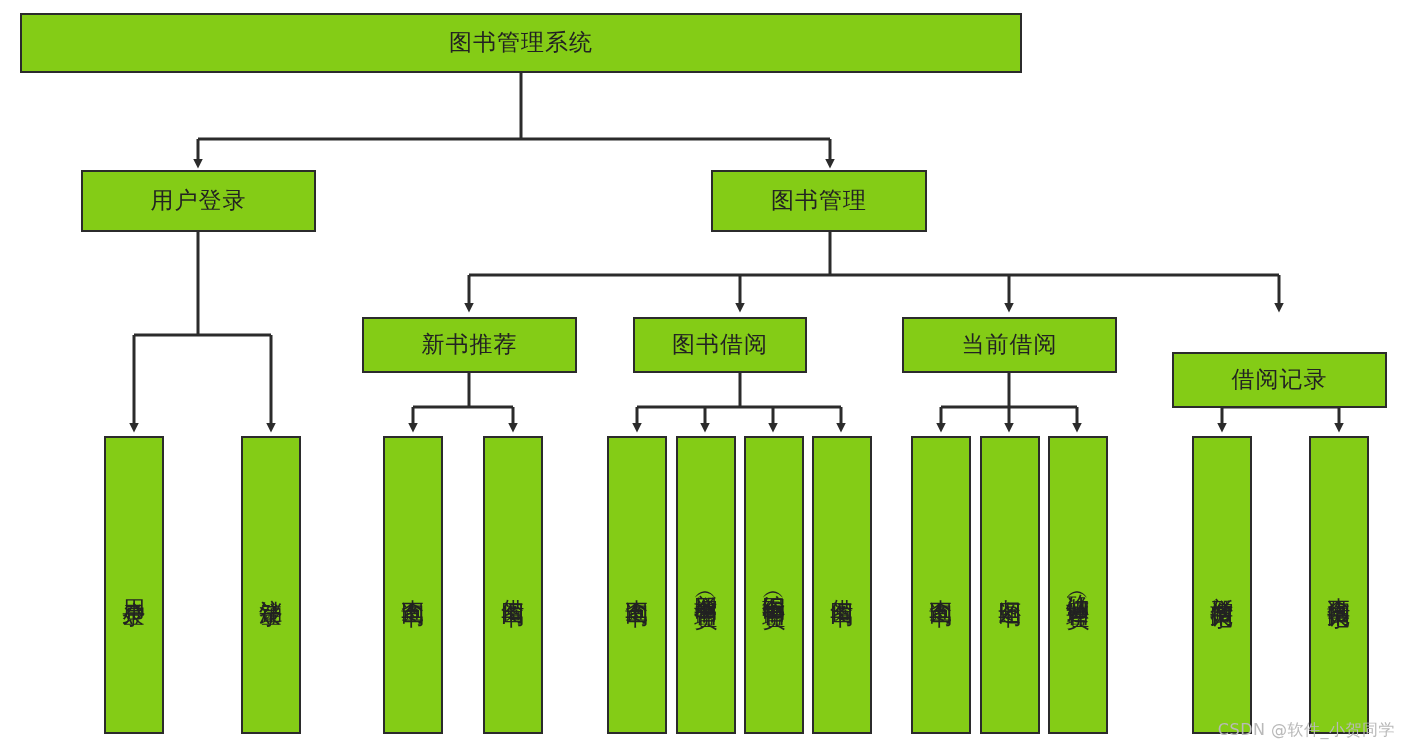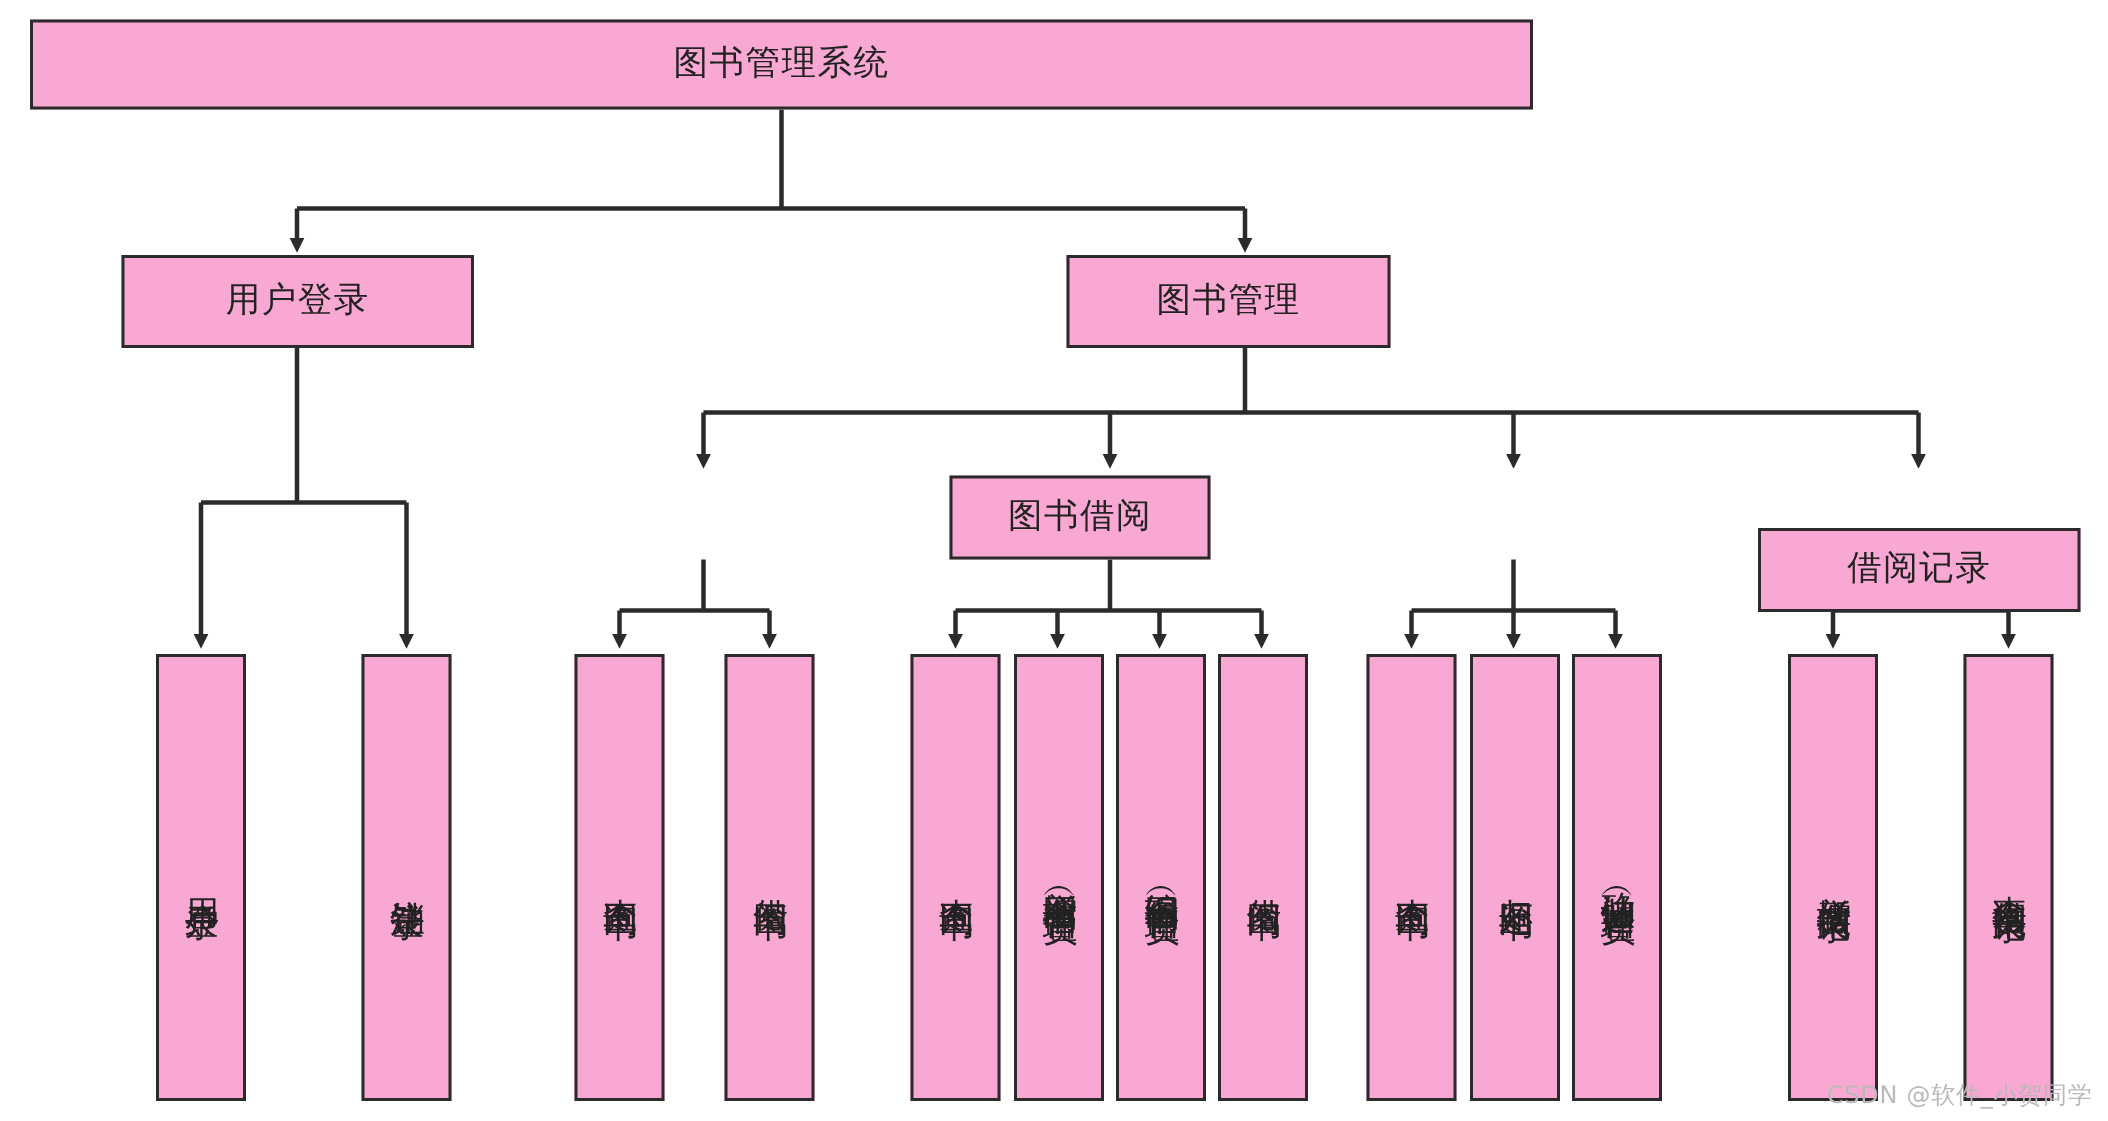--- a/index.html
+++ b/index.html
@@ -22,21 +22,21 @@
     position: absolute;
     left: 0;
     top: 0;
     width: 1405px;
     height: 747px;
     pointer-events: none;
   }
   .node {
     position: absolute;
     box-sizing: border-box;
-    background: #f9a8d4;
+    background: #84cc16;
     border: 2.5px solid #2b2b2b;
     display: flex;
     align-items: center;
     justify-content: center;
     color: #222222;
     z-index: 2;
   }
   .node-h {
     font-size: 23px;
     letter-spacing: 1px;
@@ -122,21 +122,23 @@
       <path d="M1222,407 L1222,424" marker-end="url(#arrow)"></path>
       <path d="M1339,407 L1339,424" marker-end="url(#arrow)"></path>
     </g>
   </svg>
 
   <div class="node node-h" style="left:20px; top:13px; width:1002px; height:60px;">图书管理系统</div>
 
   <div class="node node-h" style="left:81px; top:170px; width:235px; height:62px;">用户登录</div>
   <div class="node node-h" style="left:711px; top:170px; width:216px; height:62px;">图书管理</div>
 
+  <div class="node node-h" style="left:362px; top:317px; width:215px; height:56px;">新书推荐</div>
   <div class="node node-h" style="left:633px; top:317px; width:174px; height:56px;">图书借阅</div>
+  <div class="node node-h" style="left:902px; top:317px; width:215px; height:56px;">当前借阅</div>
   <div class="node node-h" style="left:1172px; top:317px; width:215px; height:56px;margin-top:35px;">借阅记录</div>
 
   <div class="node node-v" style="left:104px; top:436px; width:60px; height:298px;">用户登录</div>
   <div class="node node-v" style="left:241px; top:436px; width:60px; height:298px;">注销登录</div>
 
   <div class="node node-v" style="left:383px; top:436px; width:60px; height:298px;">查询图书</div>
   <div class="node node-v" style="left:483px; top:436px; width:60px; height:298px;">借阅图书</div>
 
   <div class="node node-v" style="left:607px; top:436px; width:60px; height:298px;">查询图书</div>
   <div class="node node-v" style="left:676px; top:436px; width:60px; height:298px;">新增图书（管理员）</div>

